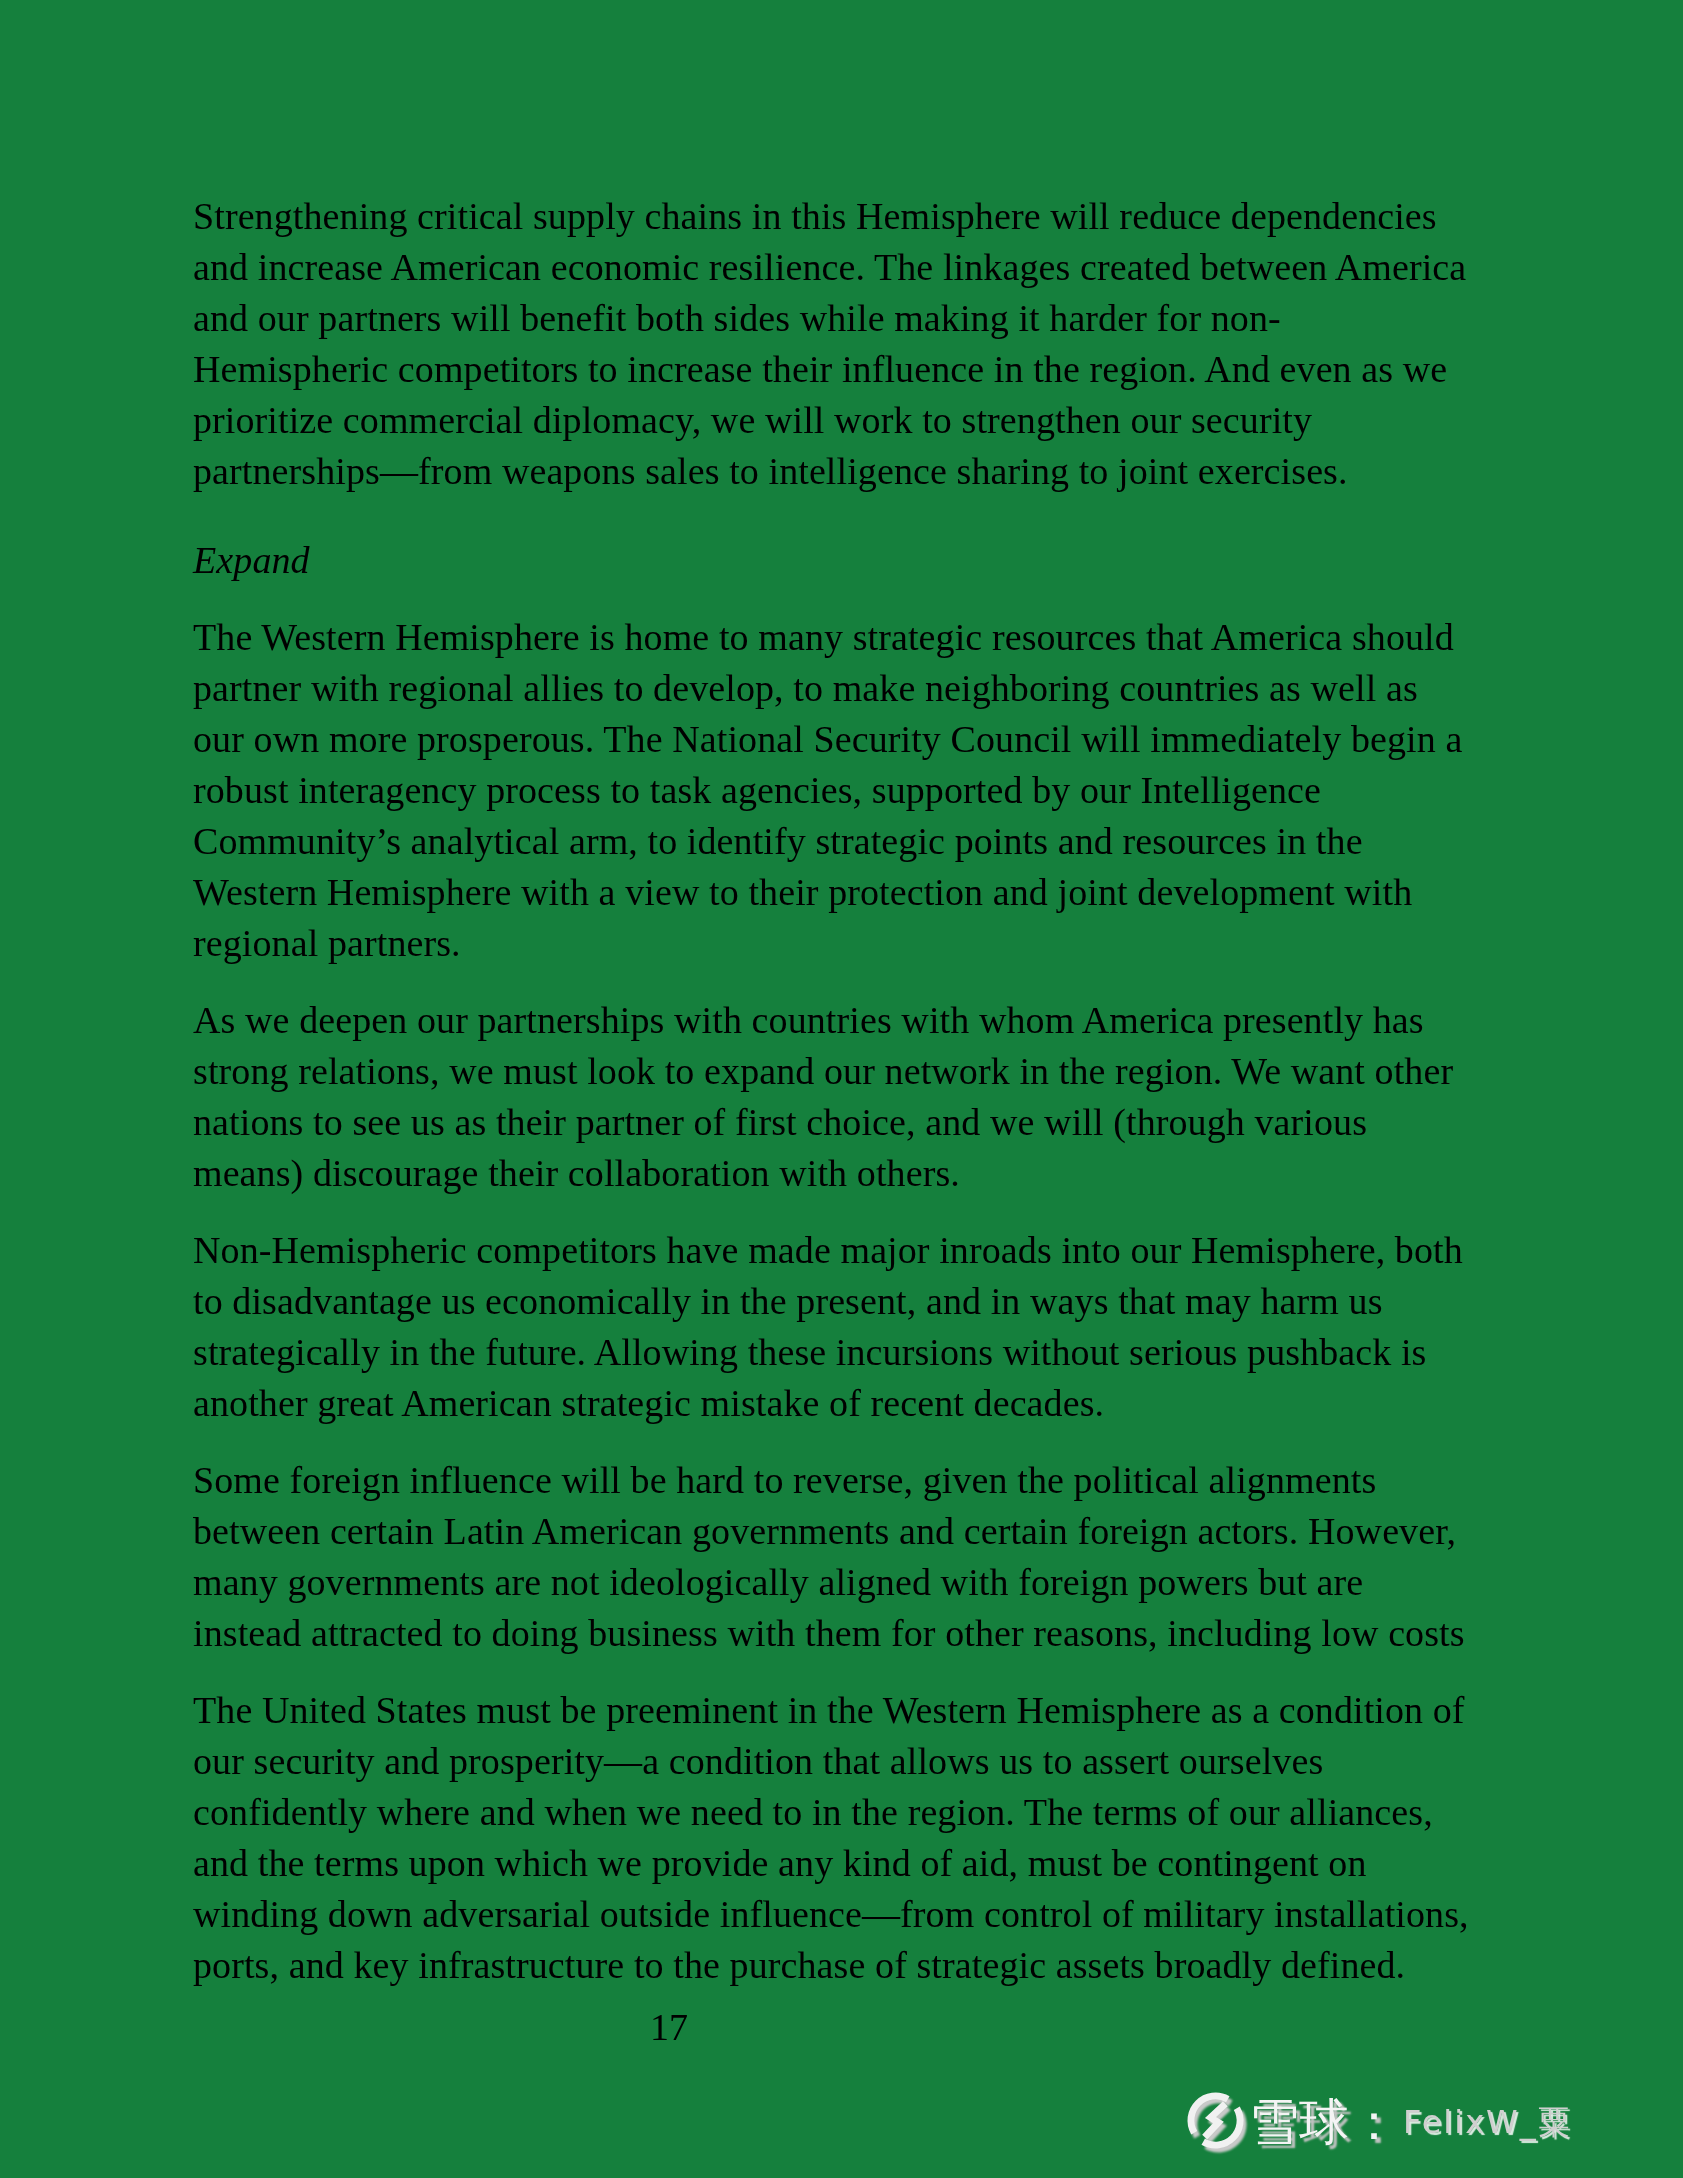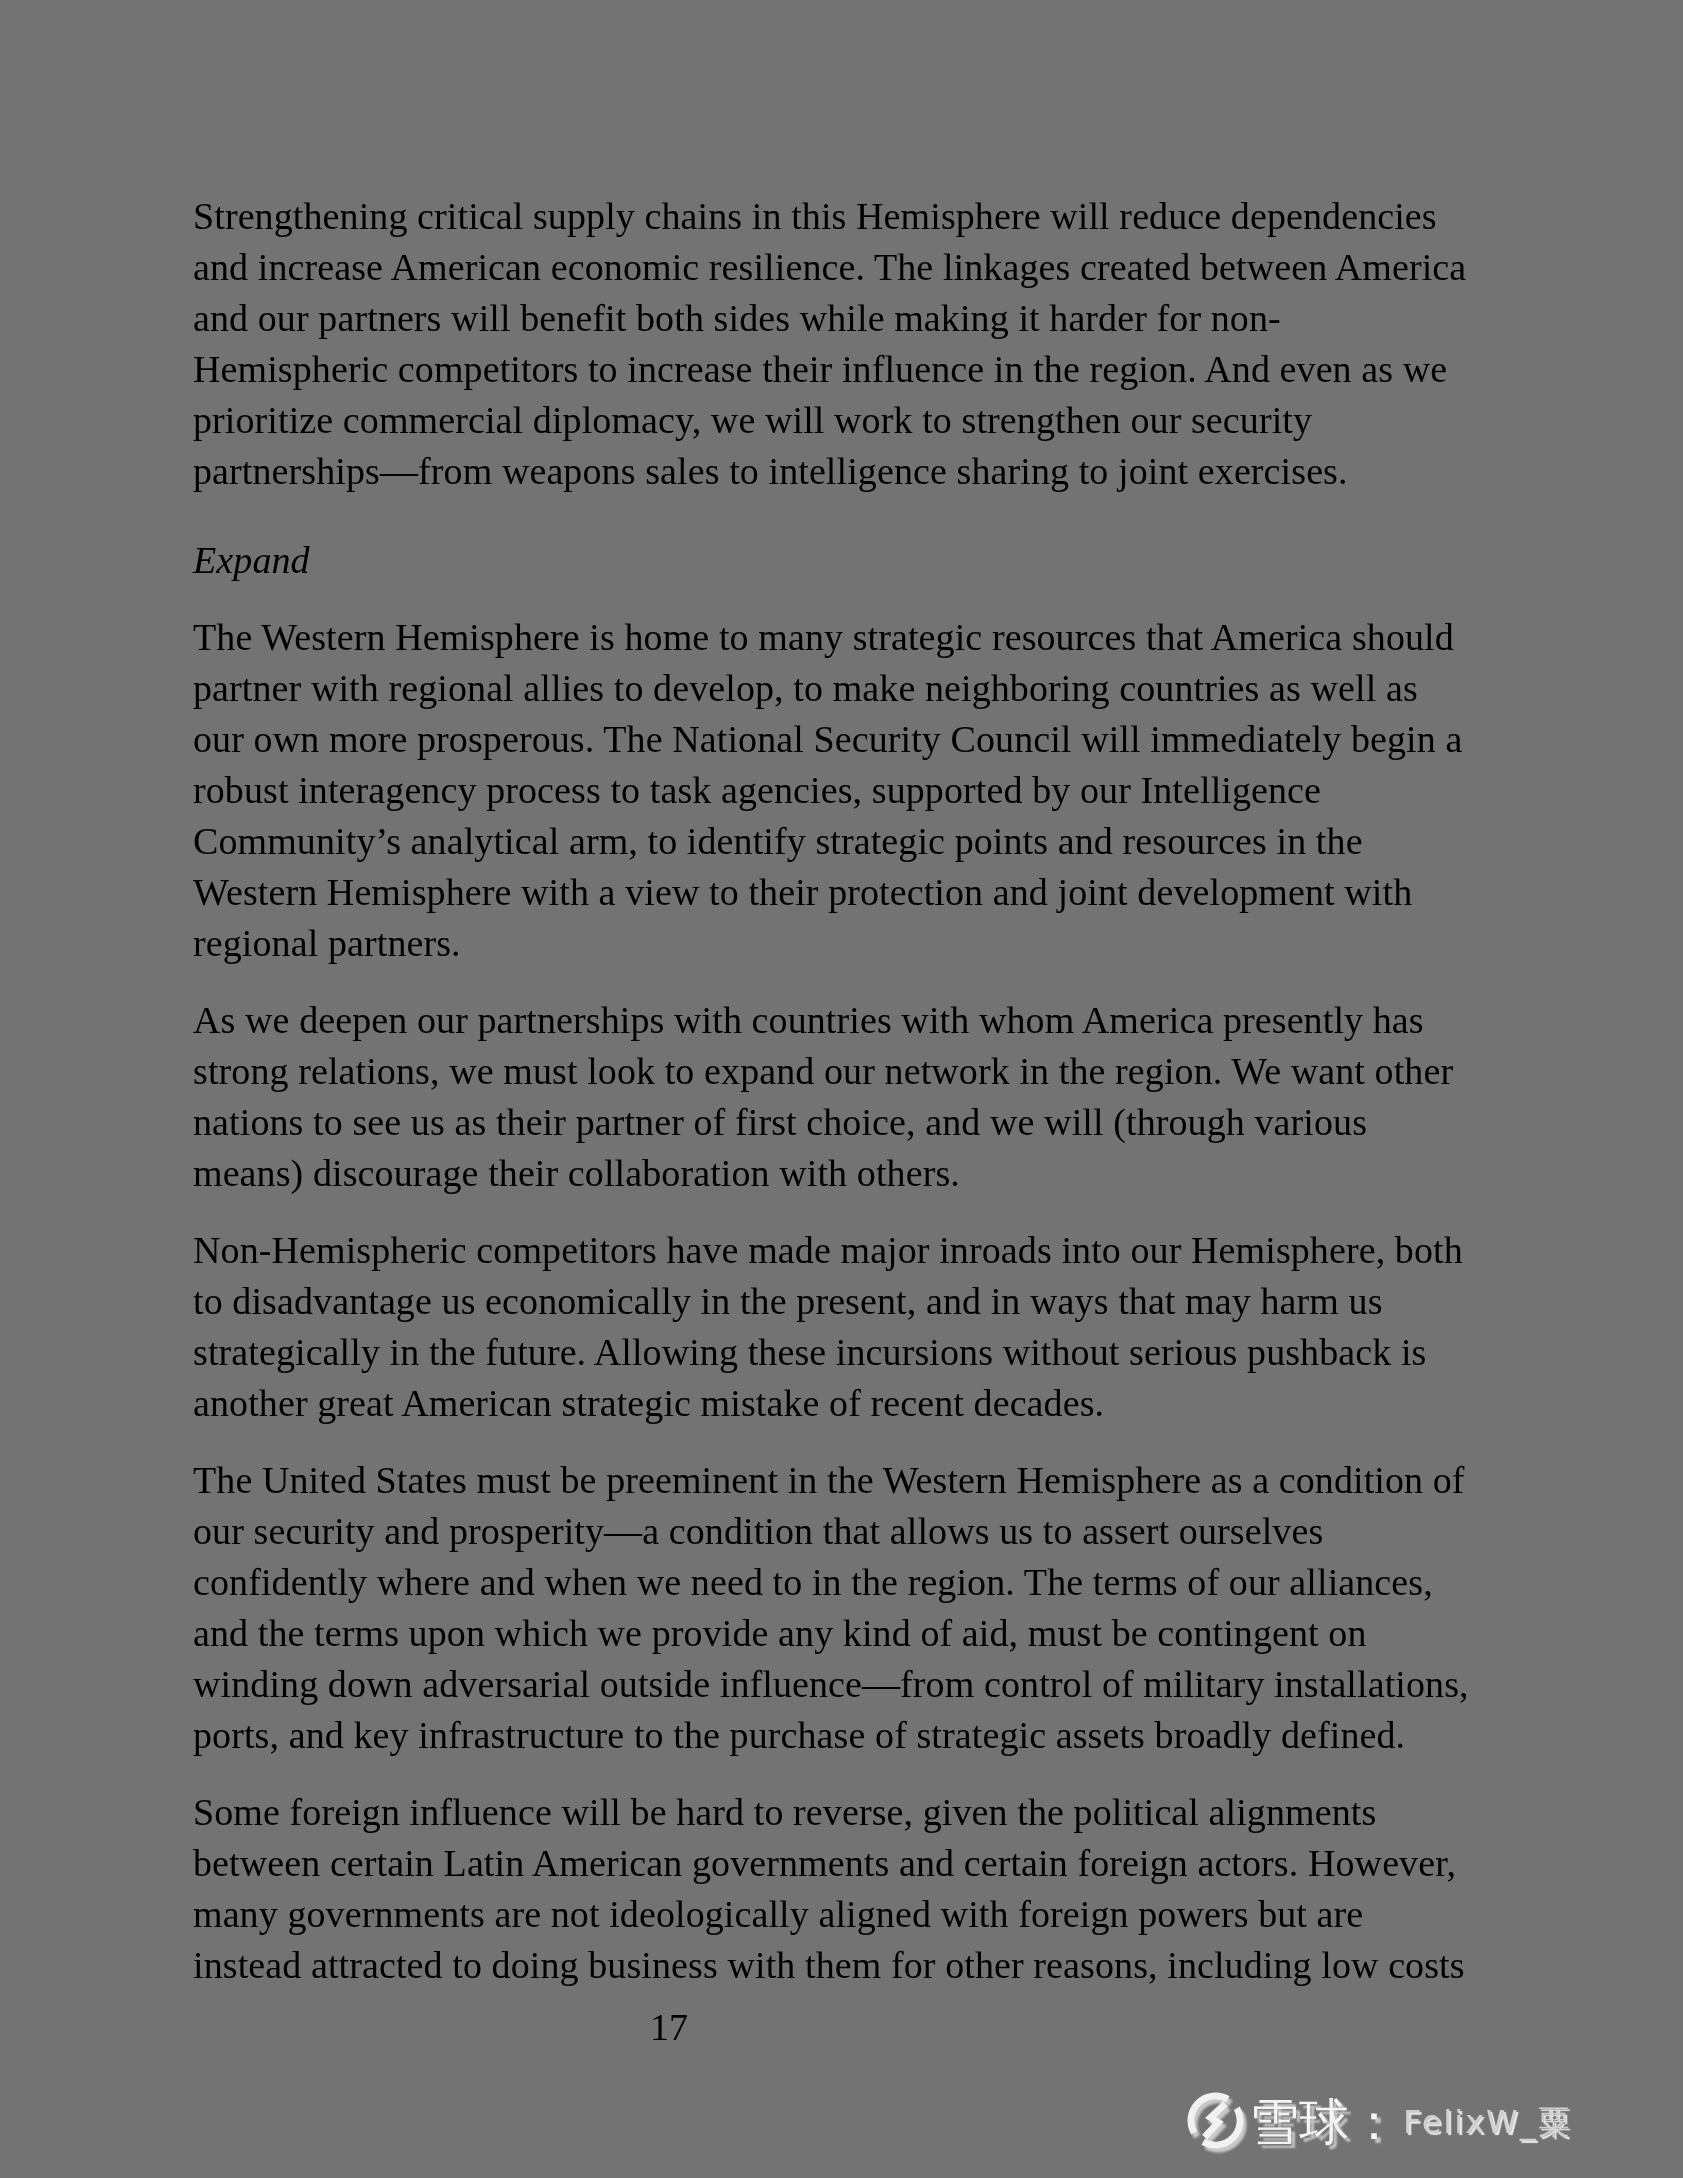--- a/index.html
+++ b/index.html
@@ -4,21 +4,21 @@
 <style>
   html, body {
     margin: 0;
     padding: 0;
     background: #ffffff;
   }
   .page {
     position: relative;
     width: 1683px;
     height: 2178px;
-    background: #737373;
+    background: #15803d;
     overflow: hidden;
     font-family: "Liberation Serif", serif;
     color: #000000;
   }
   .text-block {
     position: absolute;
     left: 193px;
     top: 191px;
     width: 1386px;
   }
@@ -96,30 +96,30 @@
 Western Hemisphere with a view to their protection and joint development with
 regional partners.</p>
     <p class="body">As we deepen our partnerships with countries with whom America presently has
 strong relations, we must look to expand our network in the region. We want other
 nations to see us as their partner of first choice, and we will (through various
 means) discourage their collaboration with others.</p>
     <p class="body">Non-Hemispheric competitors have made major inroads into our Hemisphere, both
 to disadvantage us economically in the present, and in ways that may harm us
 strategically in the future. Allowing these incursions without serious pushback is
 another great American strategic mistake of recent decades.</p>
+    <p class="body">Some foreign influence will be hard to reverse, given the political alignments
+between certain Latin American governments and certain foreign actors. However,
+many governments are not ideologically aligned with foreign powers but are
+instead attracted to doing business with them for other reasons, including low costs</p>
     <p class="body">The United States must be preeminent in the Western Hemisphere as a condition of
 our security and prosperity—a condition that allows us to assert ourselves
 confidently where and when we need to in the region. The terms of our alliances,
 and the terms upon which we provide any kind of aid, must be contingent on
 winding down adversarial outside influence—from control of military installations,
 ports, and key infrastructure to the purchase of strategic assets broadly defined.</p>
-    <p class="body">Some foreign influence will be hard to reverse, given the political alignments
-between certain Latin American governments and certain foreign actors. However,
-many governments are not ideologically aligned with foreign powers but are
-instead attracted to doing business with them for other reasons, including low costs</p>
   </div>
 
   <div class="page-number">17</div>
 
   <div class="watermark">
     <span>
       <svg class="wm-logo" viewBox="0 0 60 62" xmlns="http://www.w3.org/2000/svg">
 
         <path d="M51.65,18.5 A25,25 0 0 1 17.5,52.65" fill="none" stroke="#f1f1f1" stroke-width="7" stroke-linecap="butt"></path>
         <path d="M8.35,43.5 A25,25 0 0 1 42.5,9.35" fill="none" stroke="#f1f1f1" stroke-width="7" stroke-linecap="butt"></path>

